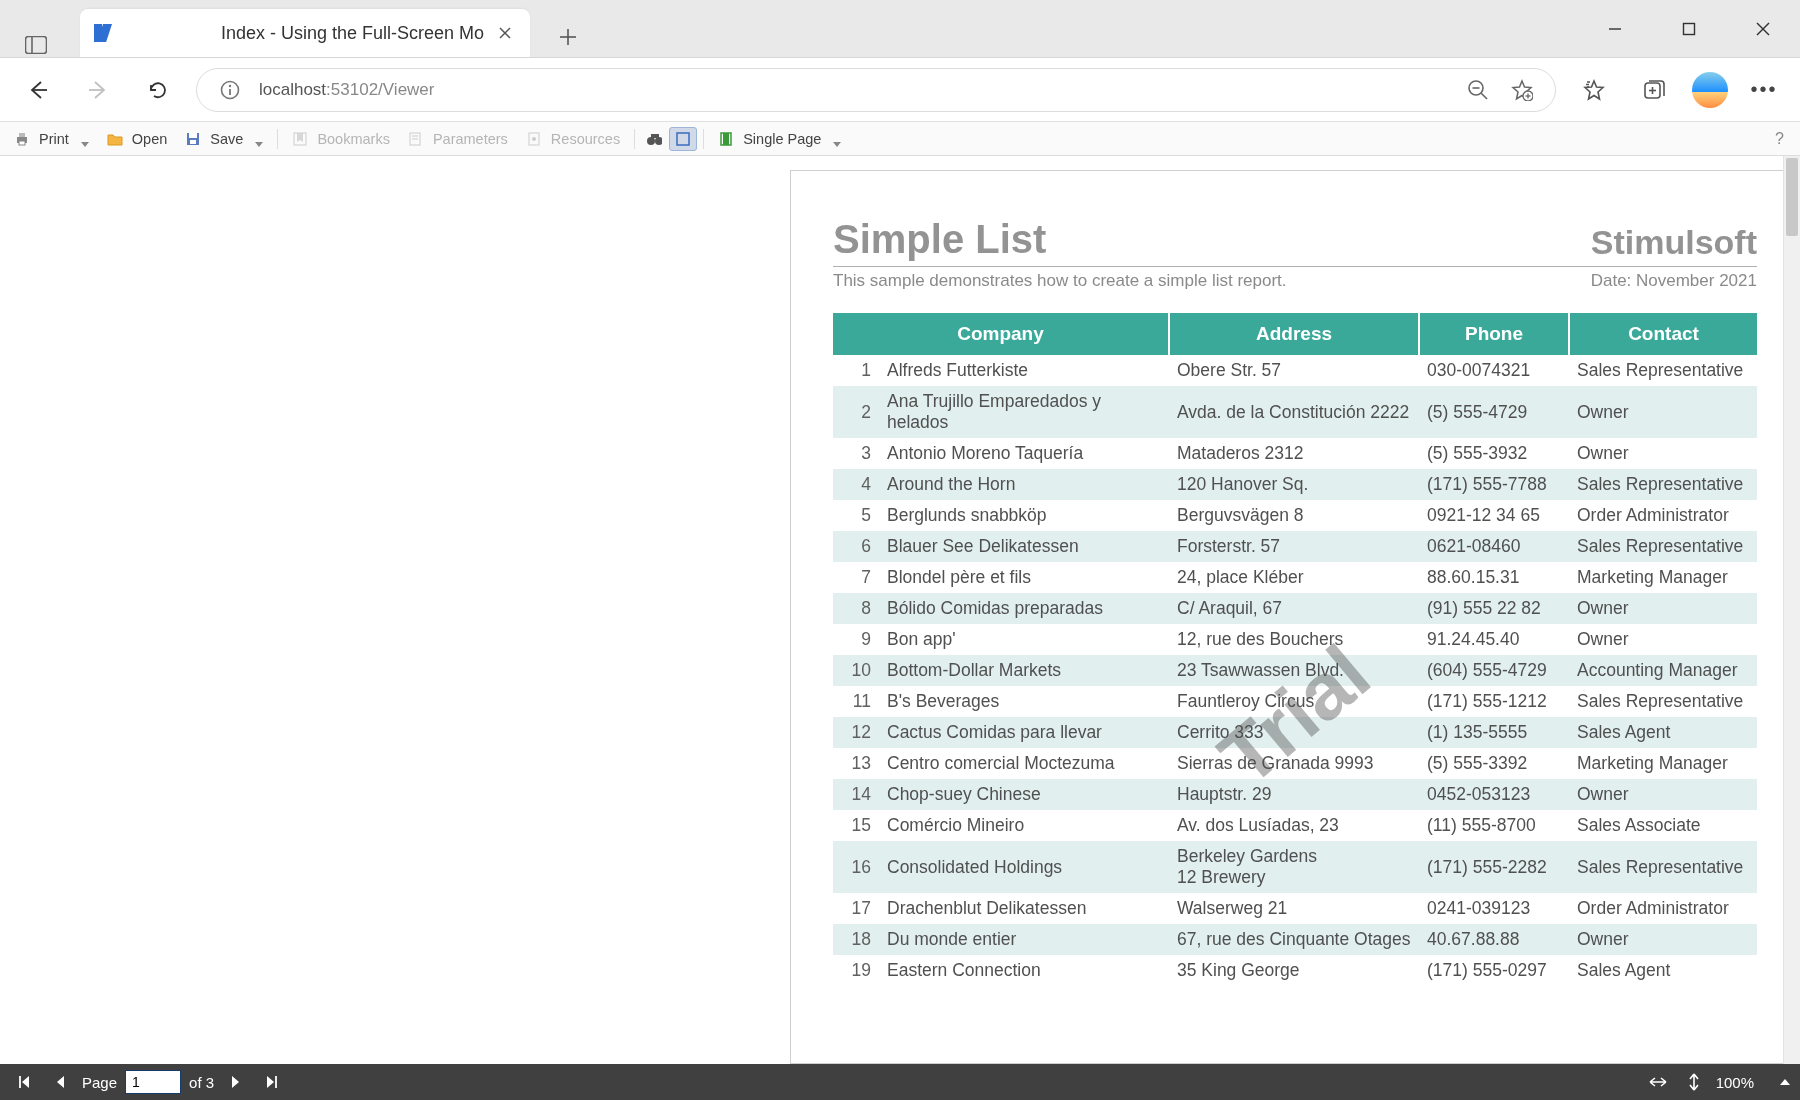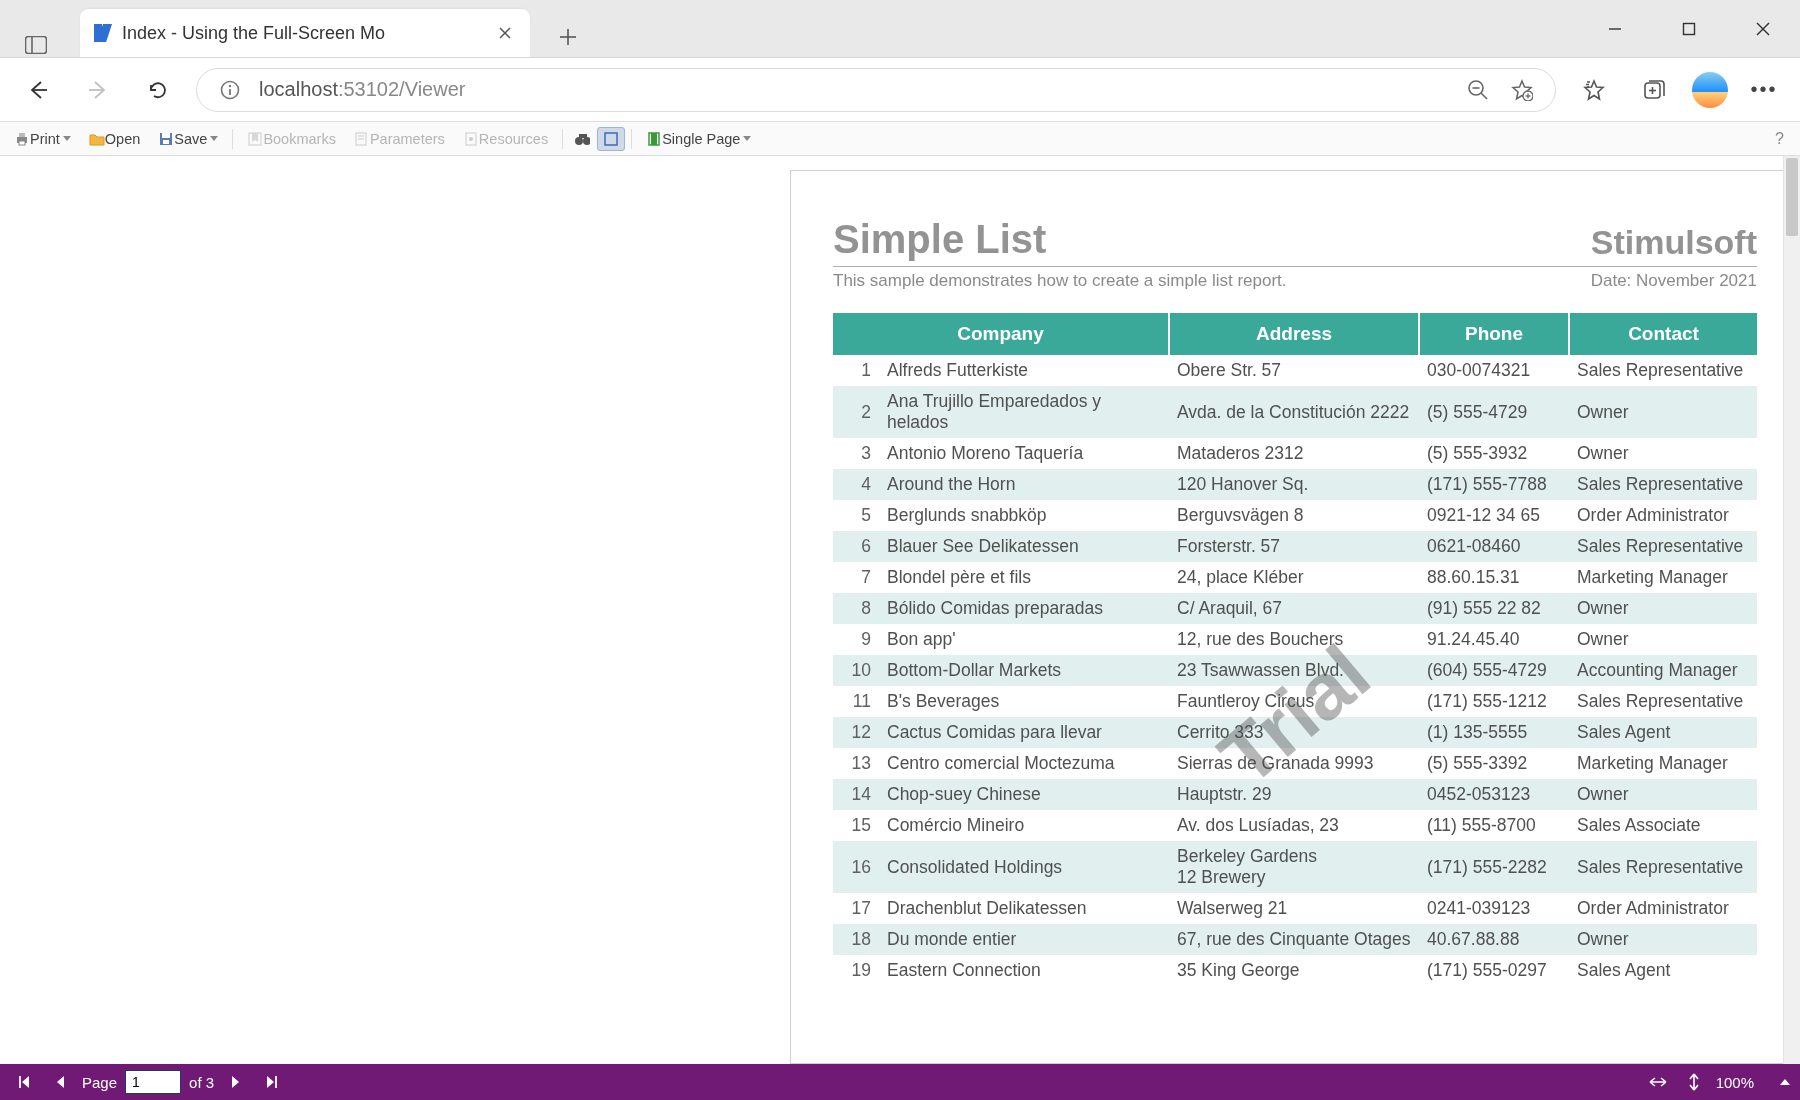--- a/index.html
+++ b/index.html
@@ -24,20 +24,21 @@
     border-bottom: 1px solid #d6d6d6;
     font-size: 18px;
     color: #4d4d4d;
   }
   .tab-strip {
     display: flex;
     align-items: flex-end;
     height: 100%;
     padding-left: 20px;
     flex: 1;
+    text-align: right;
   }
   .sidebar-toggle {
     width: 32px; height: 24px;
     display:flex; align-items:center; justify-content:center;
     margin-right: 28px;
     color:#555;
   }
   .browser-tab {
     background: #fff;
     height: 48px;
@@ -104,21 +105,21 @@
   .nav-btn.disabled { color: #c0c0c0; }
   .url-box {
     flex: 1;
     height: 44px;
     background: #fff;
     border: 1px solid #dcdcdc;
     border-radius: 22px;
     display:flex;
     align-items:center;
     padding: 0 18px;
-    font-size: 20px;
+    font-size: 17px;
     color: #777;
     gap: 14px;
   }
   .url-text { flex:1; color:#333; }
   .url-text .host { color:#555; }
   .url-text .path { color:#888; }
   .url-icon {
     width: 30px; height:30px;
     display:flex; align-items:center; justify-content:center;
     color:#666;
@@ -142,23 +143,23 @@
     background: #fafafa;
     border-bottom: 1px solid #ddd;
     display:flex;
     align-items:center;
     padding: 0 6px;
     font-size: 14.5px;
     color:#444;
     gap: 2px;
   }
   .vt-btn {
-    display:flex; align-items:center;
+    display:flex; align-items:flex-end;
     padding: 3px 8px;
-    gap:0;
+    gap:9px;
     border-radius: 3px;
     white-space: nowrap;
   }
   .vt-btn.disabled { color:#b5b5b5; }
   .vt-sep {
     width:1px; height:20px; background:#ddd; margin: 0 4px;
   }
   .vt-btn.iconbtn { padding: 3px 5px; }
   .vt-btn.active {
     background:#d0d9e8;
@@ -264,21 +265,21 @@
     font-size: 80px;
     font-weight: 700;
     color: rgba(80,80,80,0.42);
     pointer-events:none;
     user-select:none;
   }
 
   
   .status-bar {
     height: 36px;
-    background:#701a75;
+    background:#404040;
     display:flex;
     align-items:center;
     color:#fff;
     font-size:15px;
     padding: 0 10px;
     gap: 8px;
   }
   .sb-btn {
     width:28px; height:28px;
     display:flex; align-items:center; justify-content:center;

